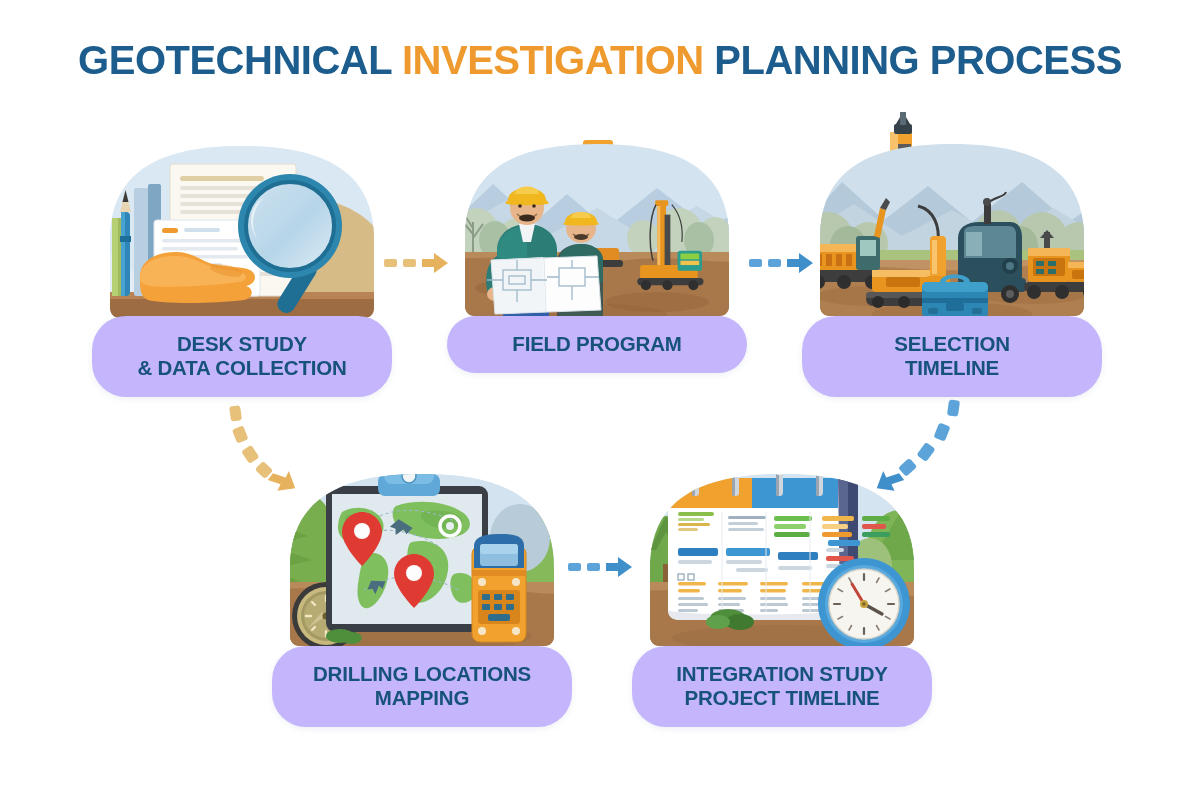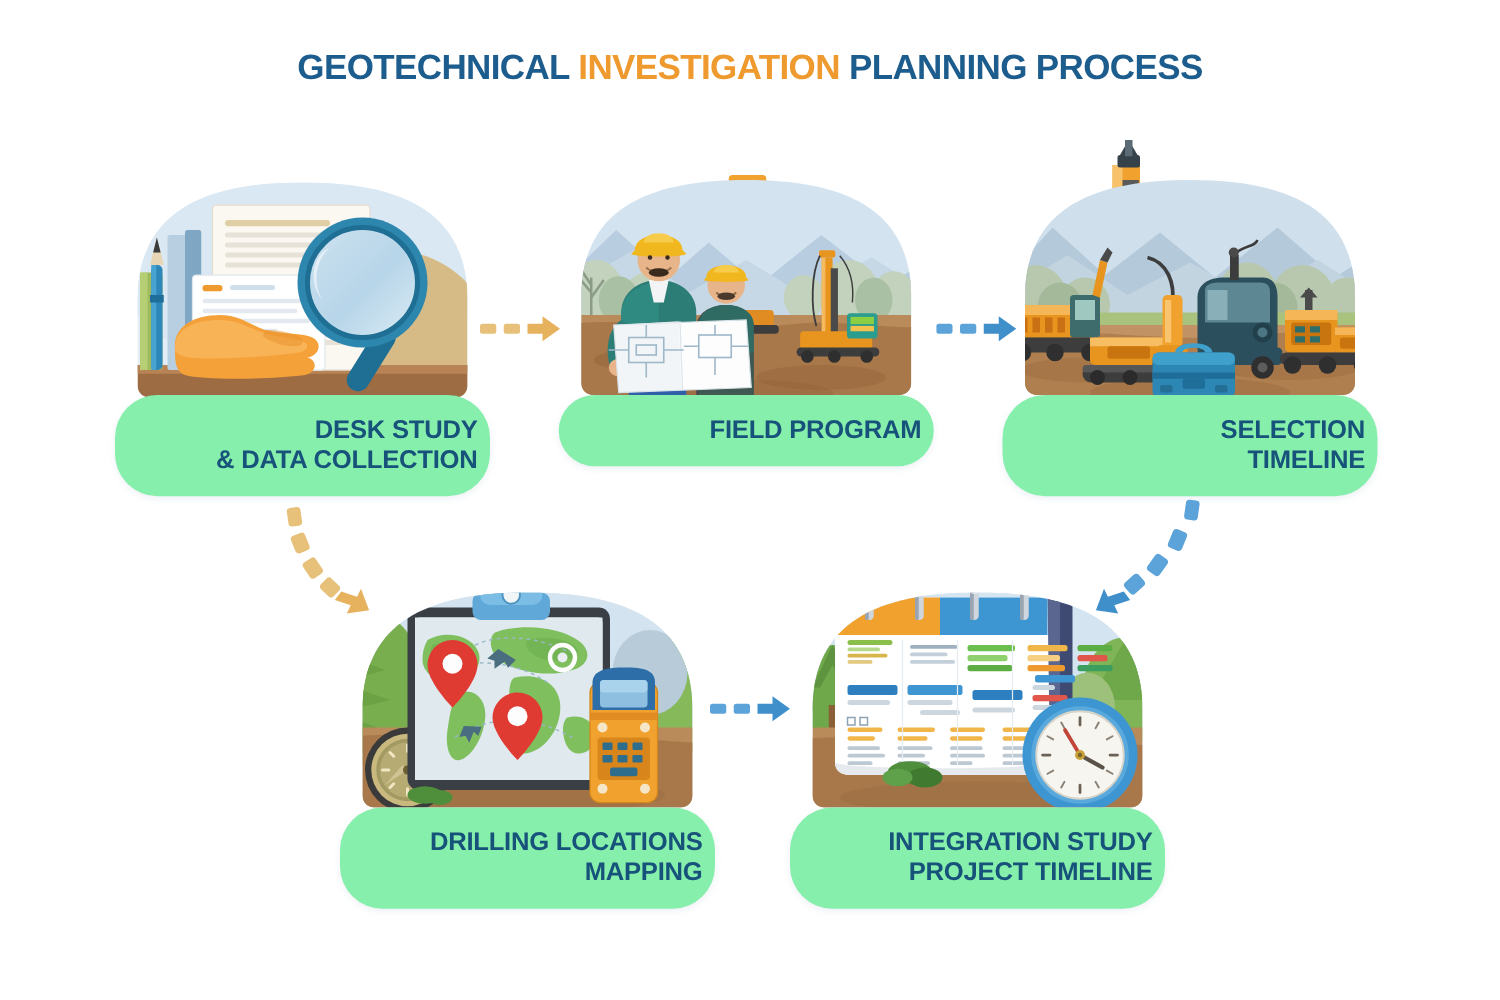--- a/index.html
+++ b/index.html
@@ -8,43 +8,43 @@
     background: #ffffff;
     font-family: "Liberation Sans", sans-serif;
     overflow: hidden;
   }
   #canvas { position: relative; width: 1200px; height: 800px; background: #fff; }
 
   
   .title {
     position: absolute; top: 38px; left: 0; width: 1200px;
     text-align: center;
-    font-size: 28px; font-weight: bold; letter-spacing: -0.5px;
+    font-size: 40px; font-weight: bold; letter-spacing: -0.5px;
     white-space: nowrap;
   }
   .title .t-blue { color: #1d5d8e; }
   .title .t-orange { color: #ef9a2e; }
   .title .t-light { color: #1d5d8e; font-weight: bold; }
 
   
   .step { position: absolute; width: 320px; }
   .illus-wrap {
     position: relative; width: 300px; height: 190px;
     margin: 0 auto;
   }
   .illus-wrap svg { display: block; width: 100%; height: 100%; overflow: visible; }
 
   .pill {
     position: relative;
     margin: -14px auto 0 auto;
     width: 300px;
-    background: #86efac;
+    background: #c4b5fd;
     border-radius: 34px;
     padding: 16px 10px 17px 10px;
-    text-align: right;
+    text-align: center;
     color: #17527a;
     font-size: 20.5px; font-weight: bold; line-height: 1.18;
     letter-spacing: -0.2px;
     box-shadow: 0 2px 6px rgba(120,150,180,0.14);
   }
   .pill .l2 { display: block; }
 
   
   #step-1 { left: 82px;  top: 140px; }
   #step-2 { left: 437px; top: 110px; }

